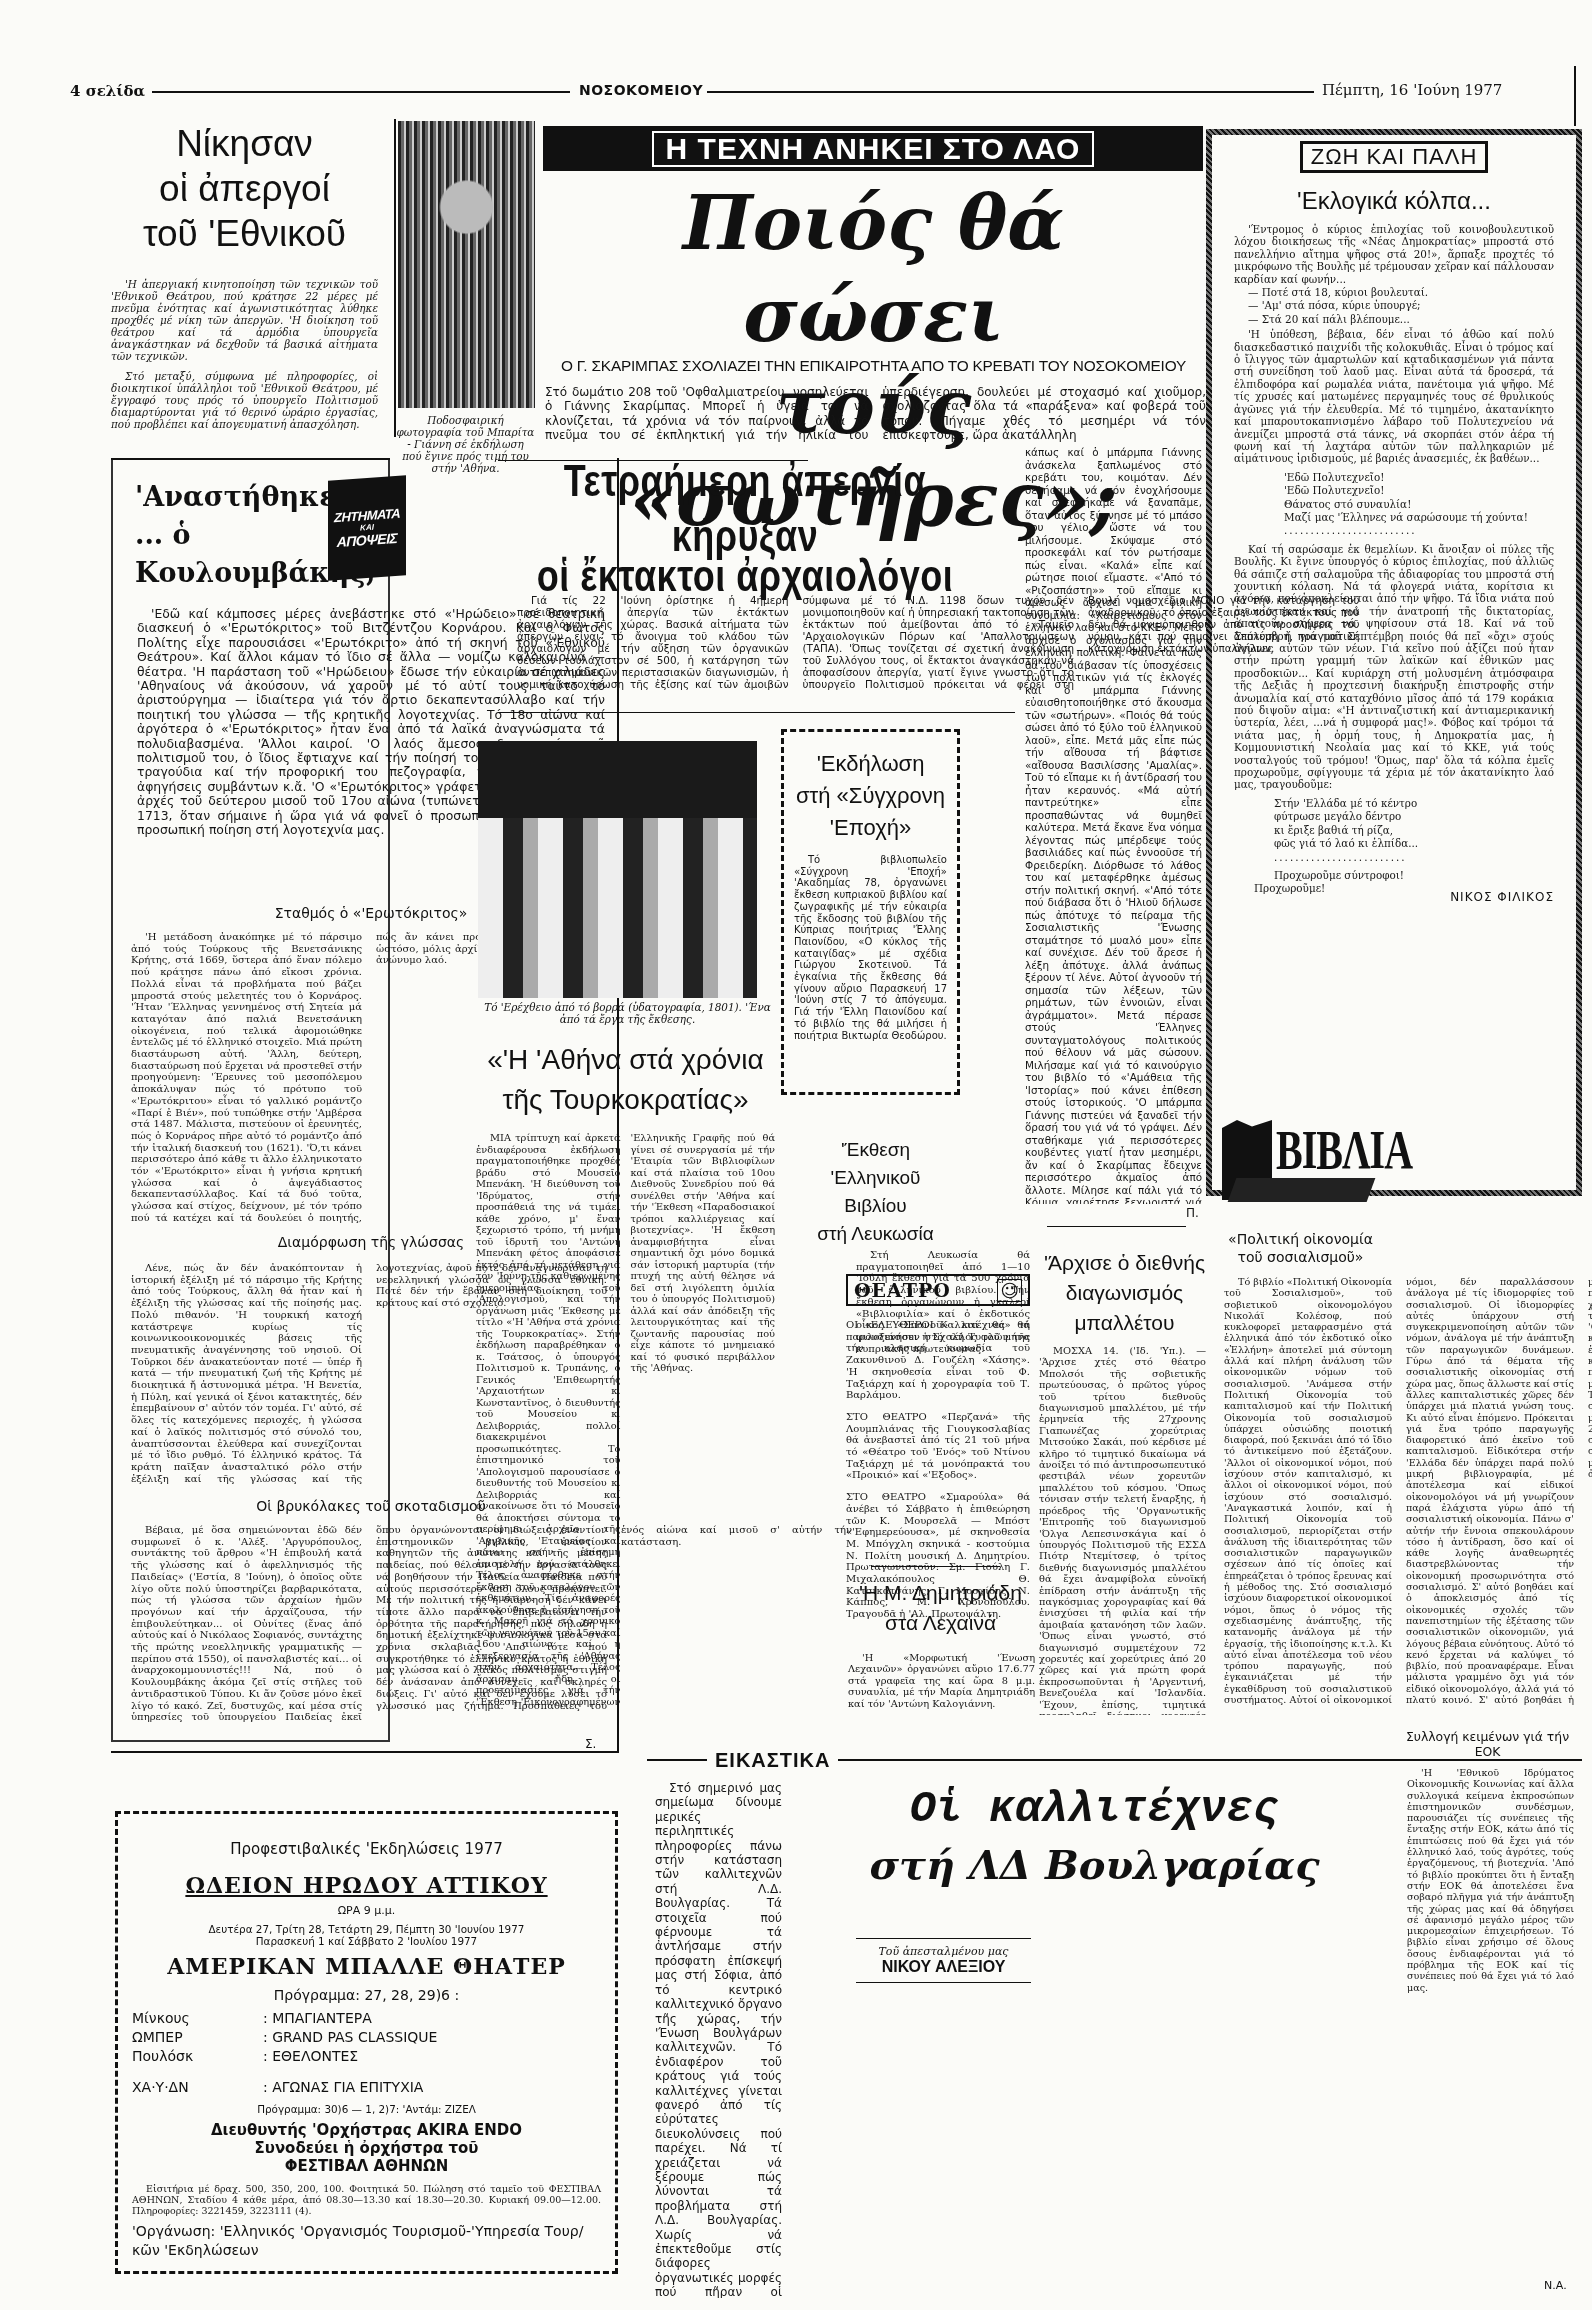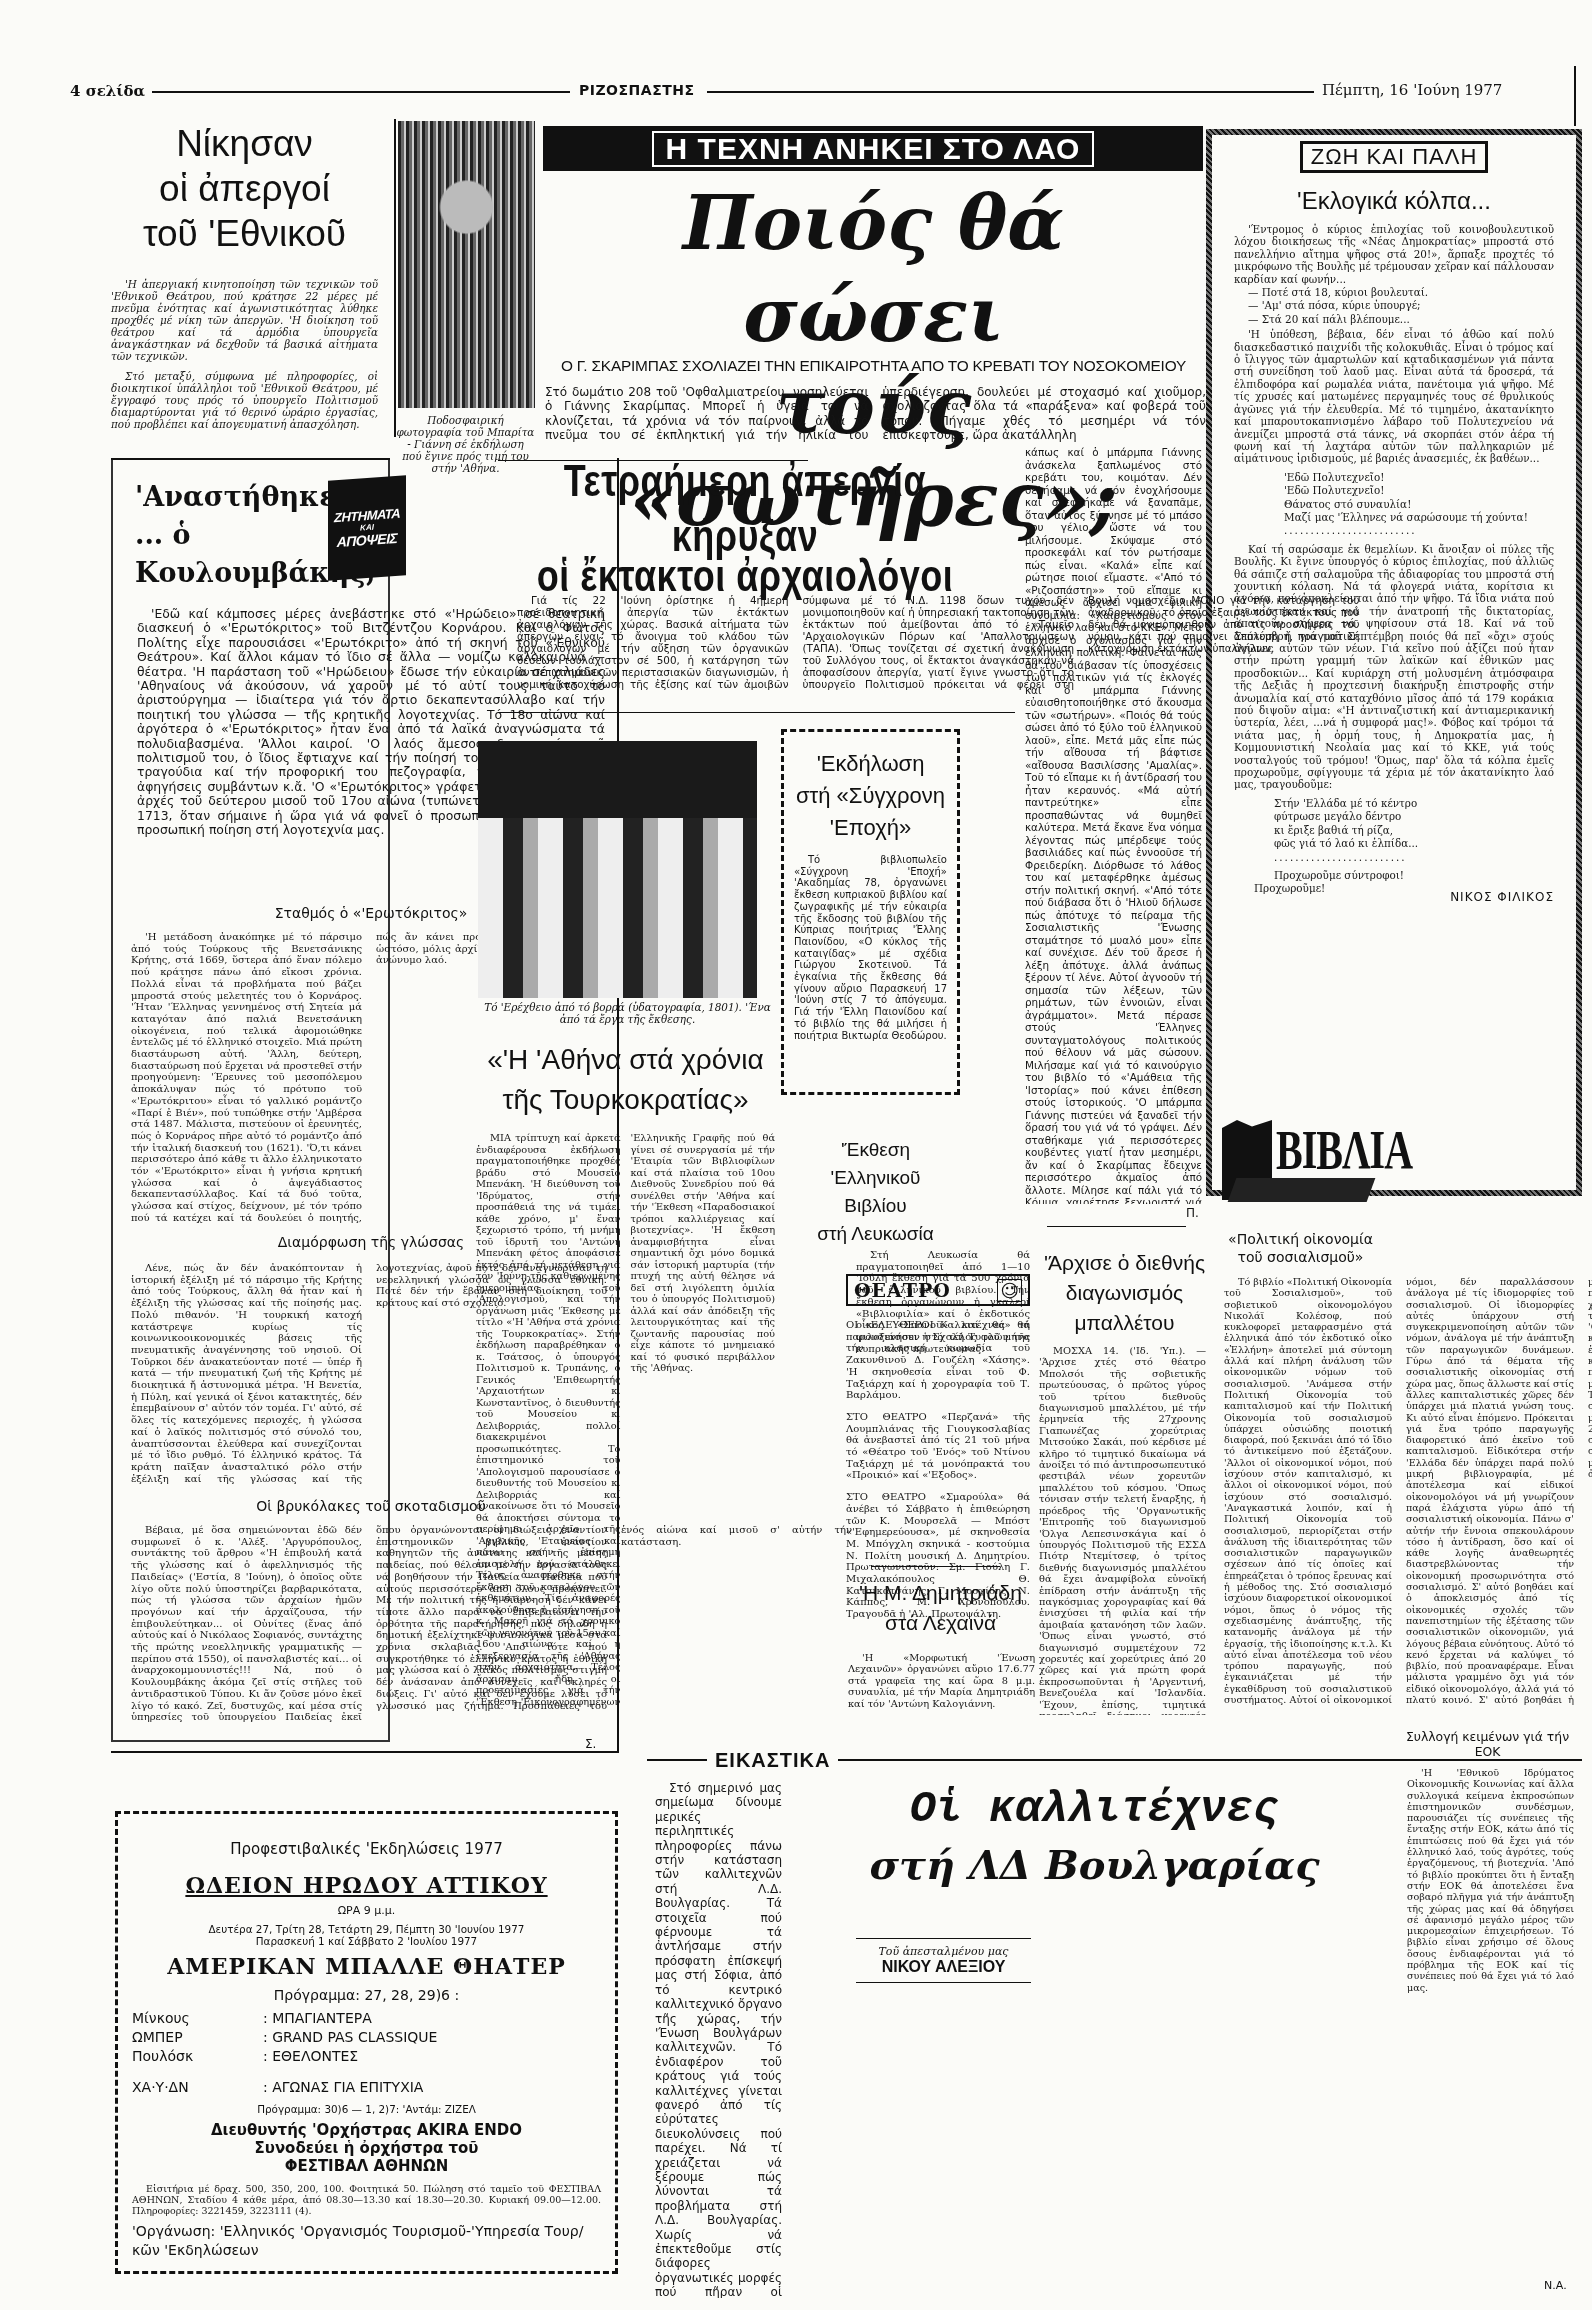--- a/index.html
+++ b/index.html
@@ -29,21 +29,21 @@
   p { text-indent: 14px; }
   .center { text-align: center; }
   .lines > div { margin: 1px 0; }
 </style>
 </head>
 <body>
 
 <div class="abs" style="left:70px;top:80px;width:1443px;height:22px;">
   <span class="abs serif" style="left:0;top:2px;font-size:15px;font-weight:bold;">4 σελίδα</span>
   <div class="rule" style="left:82px;top:11px;width:418px;height:2px;"></div>
-  <span class="abs" style="left:509px;top:2px;font-size:14px;font-weight:bold;letter-spacing:0.5px;">ΡΙΖΟΣΠΑΣΤΗΣ</span>
+  <span class="abs" style="left:509px;top:2px;font-size:14px;font-weight:bold;letter-spacing:0.5px;">ΝΟΣΟΚΟΜΕΙΟΥ</span>
   <div class="rule" style="left:637px;top:11px;width:607px;height:2px;"></div>
   <span class="abs serif" style="left:1252px;top:1px;font-size:15px;">Πέμπτη, 16 'Ιούνη 1977</span>
 </div>
 <div class="rule" style="left:1574px;top:66px;width:2px;height:60px;"></div>
 
 <div class="abs" style="left:111px;top:121px;width:267px;height:299px;">
   <div class="center" style="font-family:'Liberation Sans',sans-serif;font-size:37px;line-height:45px;">
     <div>Νίκησαν</div>
     <div>οἱ ἀπεργοί</div>
     <div>τοῦ 'Εθνικοῦ</div>

